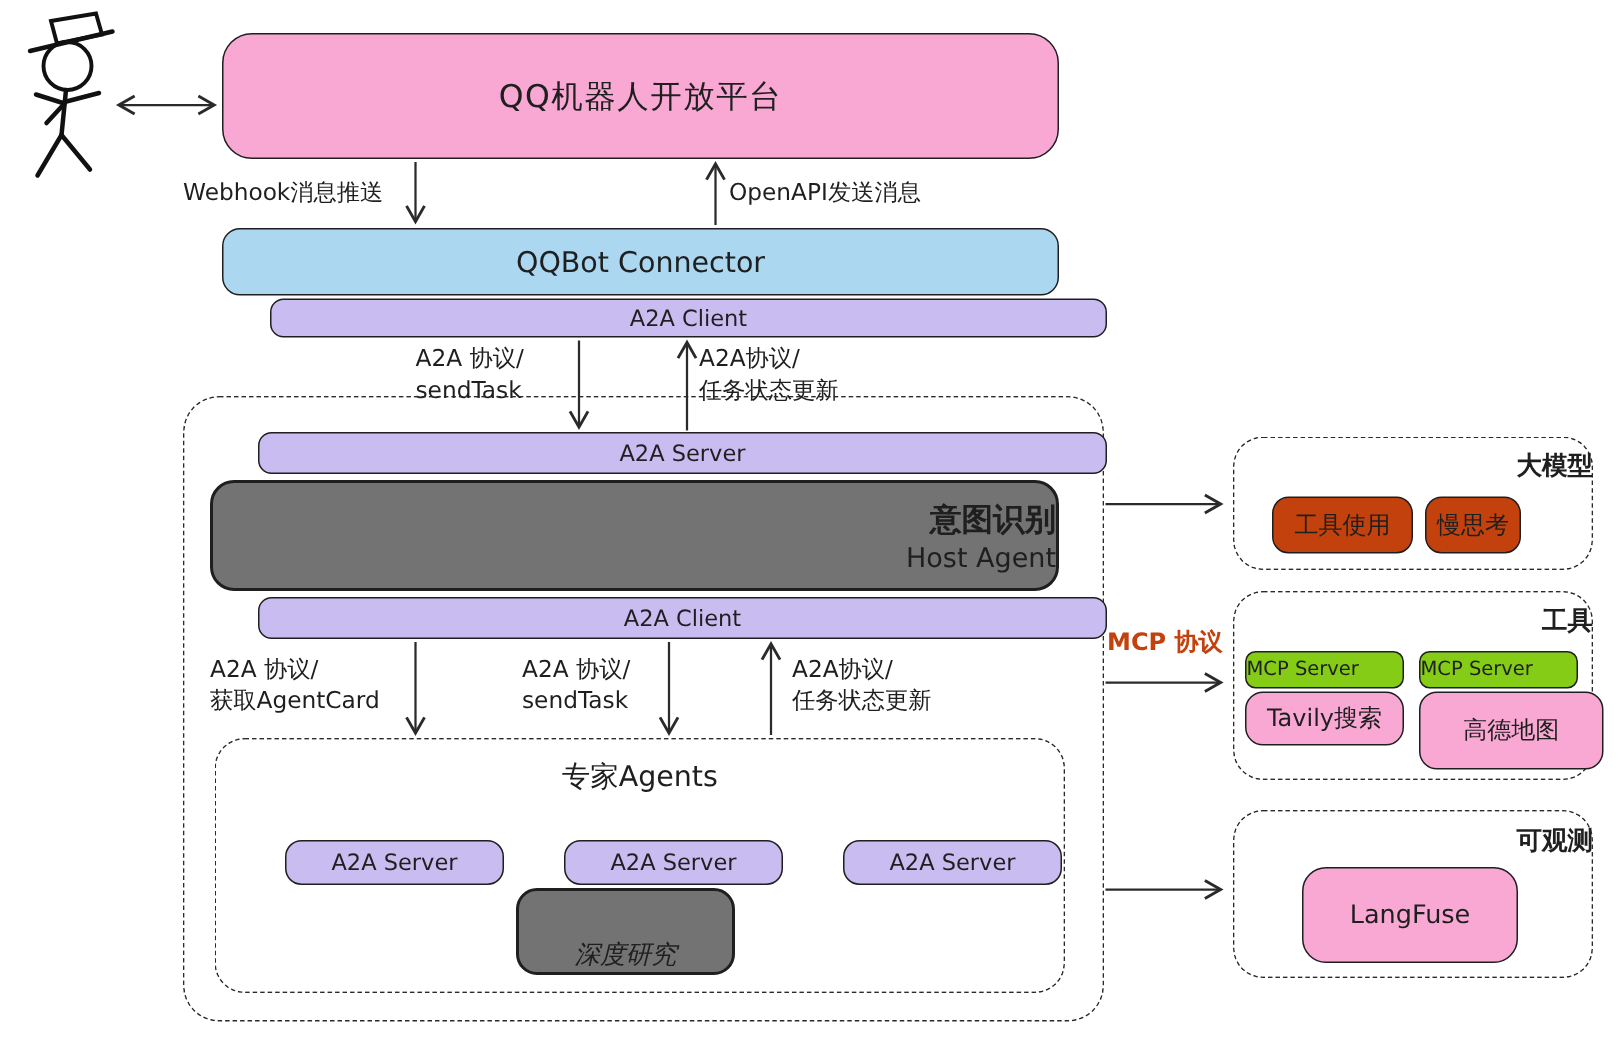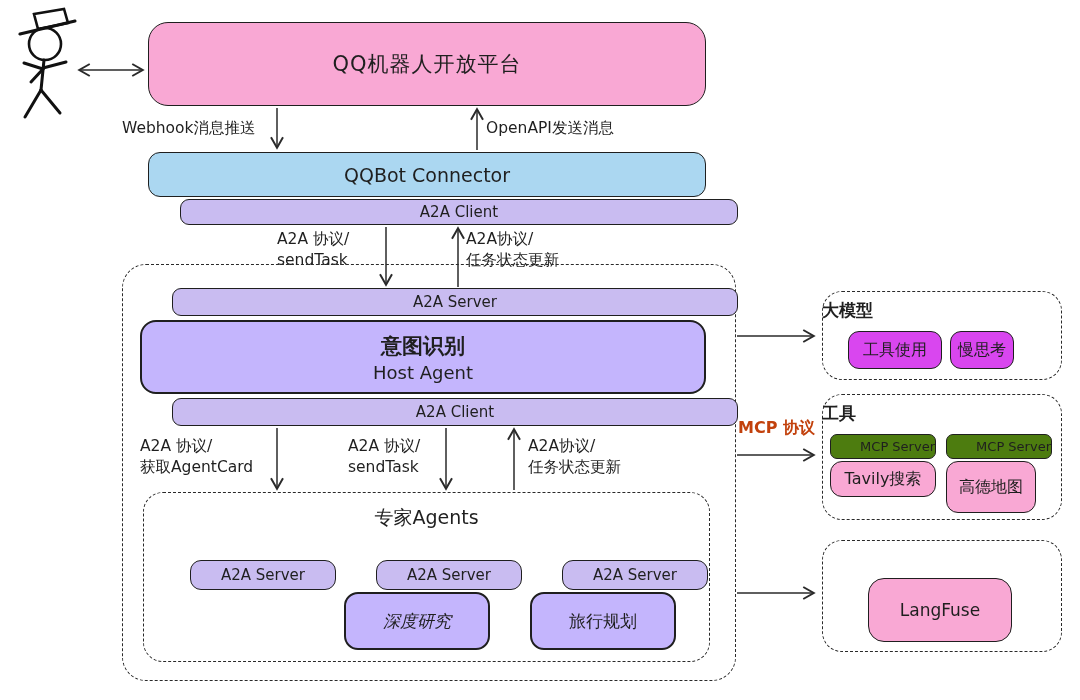--- a/index.html
+++ b/index.html
@@ -12,35 +12,35 @@
     border:1.6px solid #1f1f1f;border-radius:14px;background:#f9a8d4;
     display:flex;align-items:center;justify-content:center;text-align:center;
   }
   .dashed{border:1.6px dashed #2a2a2a;border-radius:20px;background:transparent;}
   .bar{
     border:1.5px solid #1f1f1f;border-radius:9px;
     display:flex;align-items:center;justify-content:center;font-size:15px;margin-left:32px;
   }
   .purple{background:#c9bcf1;}
   .blue{background:#abd7f1;}
-  .orange{background:#c4b5fd;}
+  .orange{background:#737373;align-items:flex-end;}
   .flow-label{
     position:absolute;font-size:15.5px;line-height:21px;white-space:pre-line;color:#1f1f1f;
   }
-  .panel-title{font-size:17px;font-weight:600;text-align:left;}
+  .panel-title{font-size:17px;font-weight:600;text-align:right;}
   .big-title{font-size:21px;font-weight:500;letter-spacing:1px;}
   .mcp-label{color:#c2410c;font-weight:600;font-size:16px;}
   svg.overlay{position:absolute;left:0;top:0;pointer-events:none;}
   .chip{
-    border:1.6px solid #1f1f1f;border-radius:11px;background:#d946ef;
+    border:1.6px solid #1f1f1f;border-radius:11px;background:#c2410c;
     display:flex;align-items:center;justify-content:center;font-size:16px;
   }
   .mini{
-    border:1.4px solid #1f1f1f;border-radius:7px;background:#4d7c0f;
-    display:flex;align-items:center;justify-content:flex-end;font-size:13px;
+    border:1.4px solid #1f1f1f;border-radius:7px;background:#84cc16;
+    display:flex;align-items:center;justify-content:flex-start;font-size:13px;
   }
 </style>
 </head>
 <body>
 
 <div id="stage">
 
   <svg class="abs" style="left:4px;top:4px;" width="84" height="118" viewBox="0 0 84 118">
     <g stroke="#111" stroke-width="3" fill="none" stroke-linecap="round">
       <polygon points="30,10 60,5 64,19 34,25" fill="#fff" stroke-width="2.6"></polygon>
@@ -106,23 +106,20 @@
   <div class="abs bar purple" style="left:344px;top:560px;width:146px;height:30px;border-radius:11px;">
     <span>A2A Server</span>
   </div>
   <div class="abs box orange" style="left:344px;top:592px;width:146px;height:58px;border-width:2px;font-size:17px;font-style:italic;">
     <span>深度研究</span>
   </div>
 
   <div class="abs bar purple" style="left:530px;top:560px;width:146px;height:30px;border-radius:11px;">
     <span>A2A Server</span>
   </div>
-  <div class="abs box orange" style="left:530px;top:592px;width:146px;height:58px;border-width:2px;font-size:17px;">
-    <span>旅行规划</span>
-  </div>
 
   <div class="flow-label mcp-label" style="left:738px;top:417px;">MCP 协议</div>
 
   <div class="abs dashed" style="left:822px;top:291px;width:240px;height:89px;"></div>
   <div class="abs panel-title" style="left:822px;top:299px;width:240px;">大模型</div>
   <div class="abs chip" style="left:848px;top:331px;width:94px;height:38px;">
     <span>工具使用</span>
   </div>
   <div class="abs chip" style="left:950px;top:331px;width:64px;height:38px;">
     <span>慢思考</span>
@@ -134,25 +131,26 @@
   <div class="abs mini" style="left:830px;top:434px;width:106px;height:25px;">
     <span>MCP Server</span>
   </div>
   <div class="abs box" style="left:830px;top:461px;width:106px;height:36px;border-radius:12px;font-size:16px;">
     <span>Tavily搜索</span>
   </div>
 
   <div class="abs mini" style="left:946px;top:434px;width:106px;height:25px;">
     <span>MCP Server</span>
   </div>
-  <div class="abs box" style="left:946px;top:461px;width:90px;height:52px;border-radius:12px;font-size:16px;">
+  <div class="abs box" style="left:946px;top:461px;width:123px;height:52px;border-radius:12px;font-size:16px;">
     <span>高德地图</span>
   </div>
 
   <div class="abs dashed" style="left:822px;top:540px;width:240px;height:112px;"></div>
+  <div class="abs panel-title" style="left:822px;top:549px;width:240px;">可观测</div>
   <div class="abs box" style="left:868px;top:578px;width:144px;height:64px;border-radius:16px;font-size:17px;">
     <span>LangFuse</span>
   </div>
 
   <svg class="overlay" width="1080" height="700">
     <defs>
       <marker id="ah" viewBox="0 0 10 10" refX="7.5" refY="5" markerWidth="10" markerHeight="10" orient="auto-start-reverse">
         <path d="M1,1 L8,5 L1,9" fill="none" stroke="#2a2a2a" stroke-width="1.3"></path>
       </marker>
     </defs>

